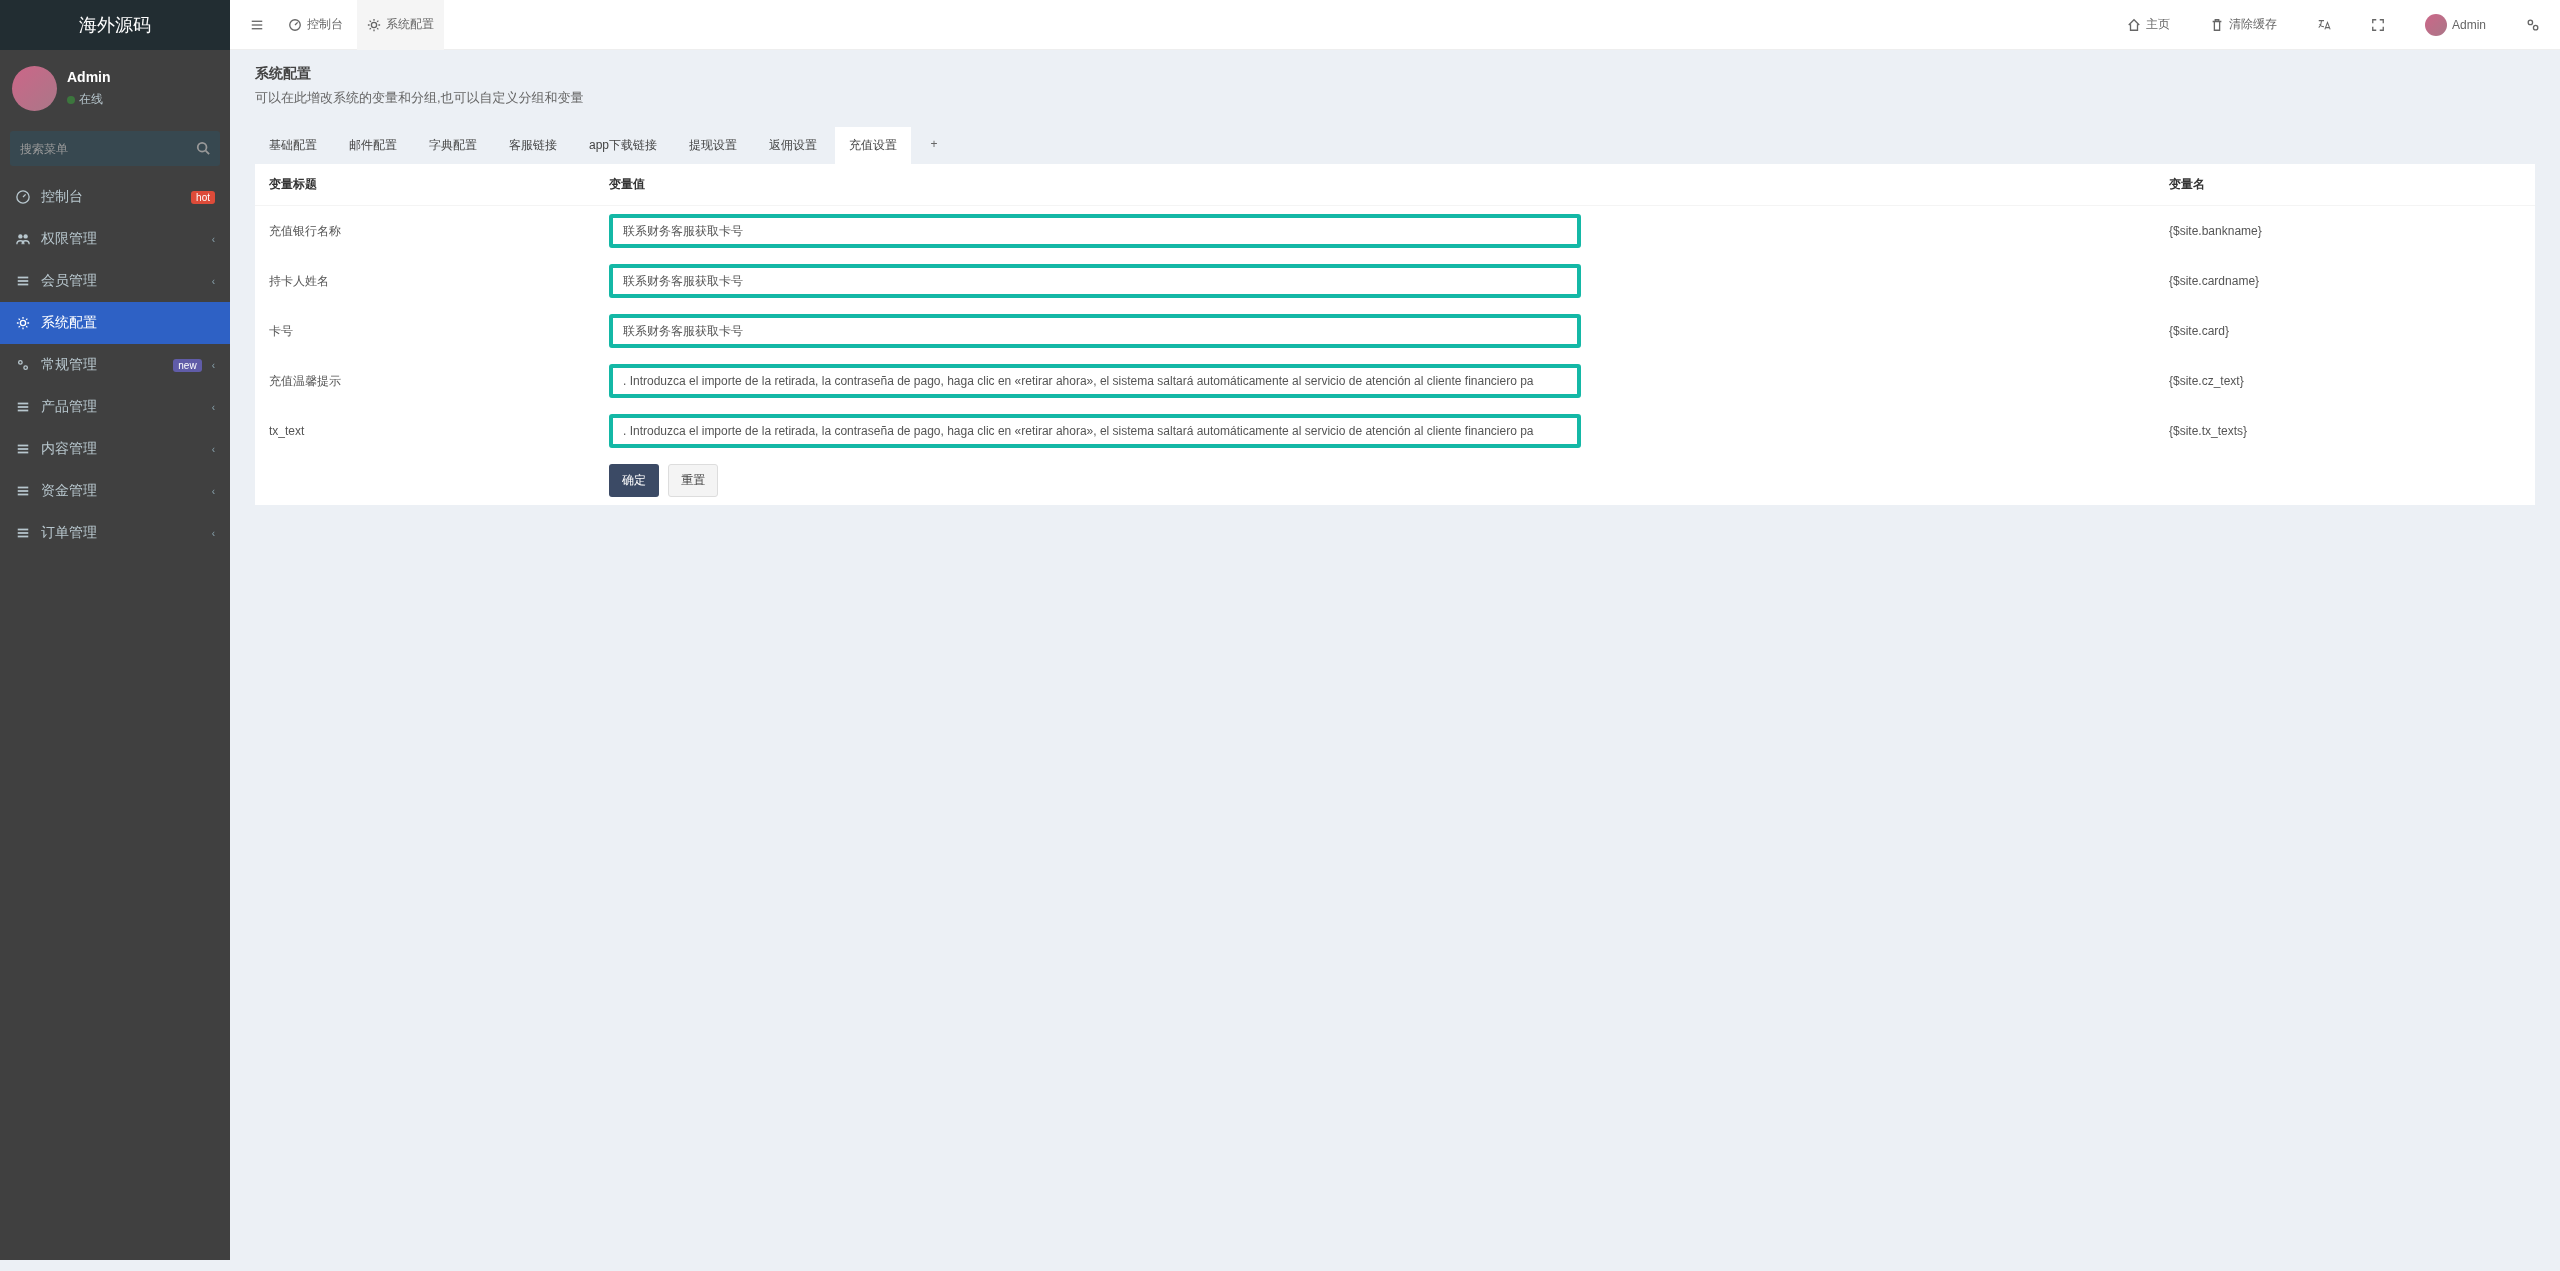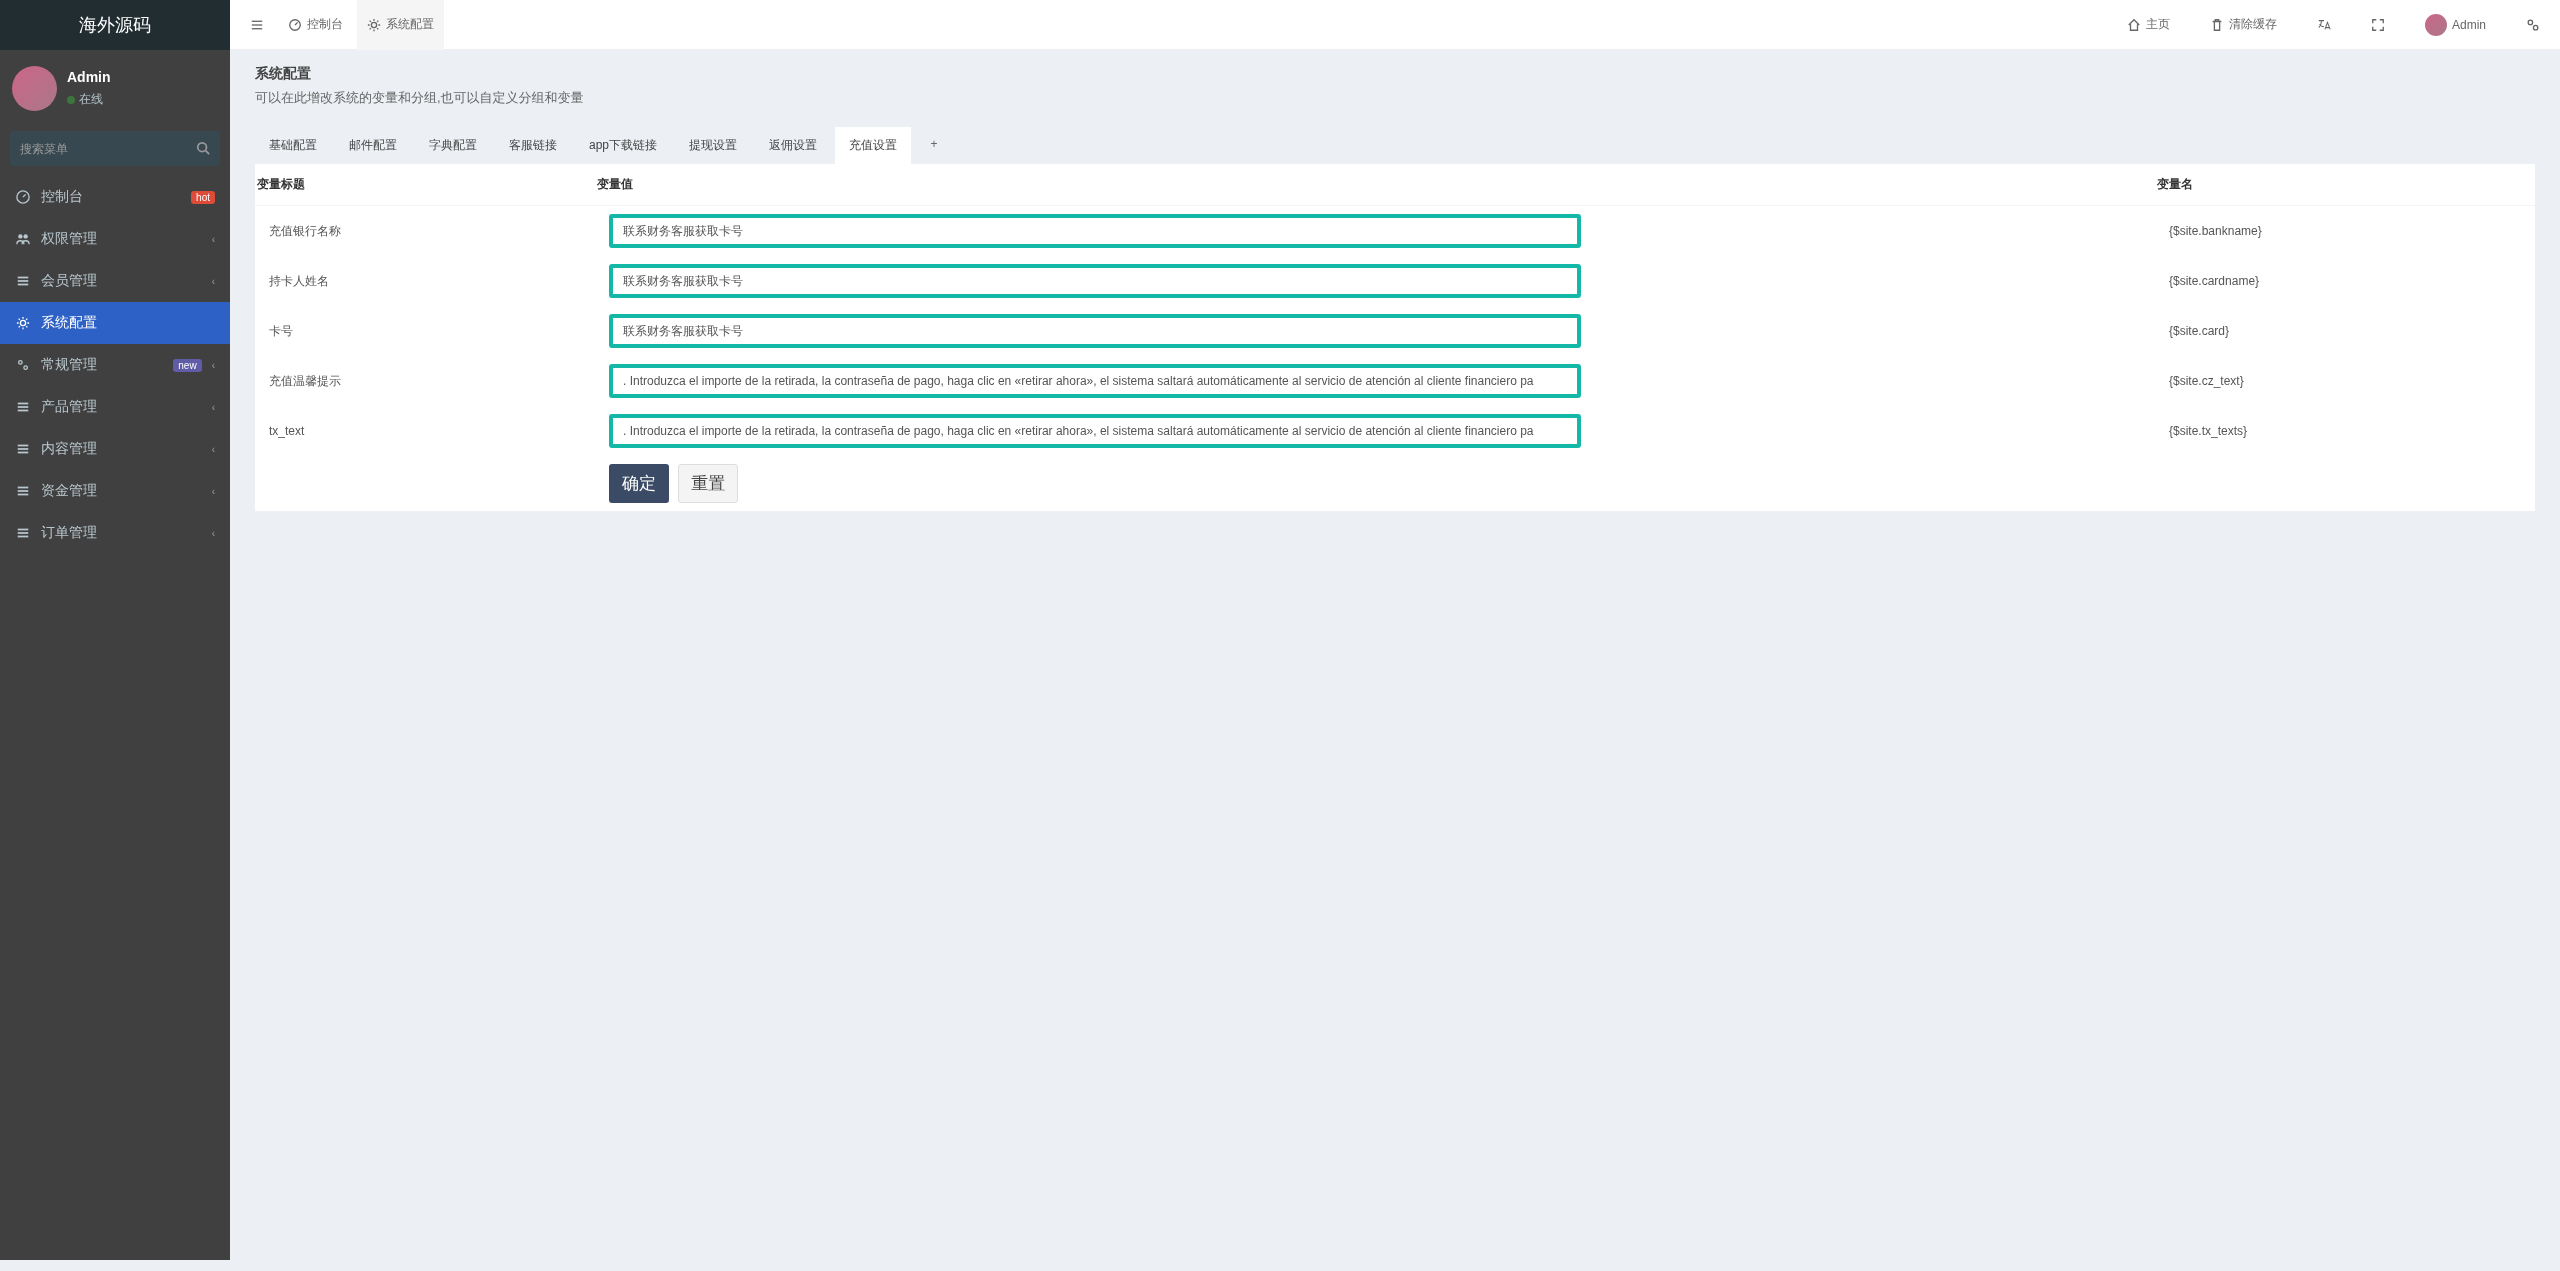--- a/index.html
+++ b/index.html
@@ -43,26 +43,26 @@
 
     
     .nav-tabs { display: flex; gap: 4px; padding: 10px 25px 0; list-style: none; }
     .nav-tab { background: #ecf0f5; color: #444; padding: 10px 14px; font-size: 12px; cursor: pointer; border: none; border-radius: 0; }
     .nav-tab.active { background: #fff; }
     .nav-tab.plus { width: 38px; text-align: center; padding: 10px 0; color: #666; }
 
     
     .tab-content { background: #fff; margin: 0 25px 25px; }
     table.cfg { width: 100%; border-collapse: collapse; }
-    table.cfg th { text-align: left; font-size: 12px; font-weight: 600; color: #333; padding: 12px 2px; border-bottom: 1px solid #f4f4f4; }
+    table.cfg th { text-align: left; font-size: 12px; font-weight: 600; color: #333; padding: 12px 14px; border-bottom: 1px solid #f4f4f4; }
     table.cfg td { padding: 8px 14px; font-size: 12px; color: #555; vertical-align: middle; }
     table.cfg td .form-input { width: 100%; height: 34px; padding: 0 10px; border: 4px solid #14b8a6; border-radius: 3px; font-size: 12px; color: #555; outline: none; }
     
     .form-actions { padding: 10px 14px 15px; }
-    .btn-action { display: inline-block; padding: 7px 12px; font-size: 17px; border-radius: 3px; border: 1px solid transparent; cursor: pointer; margin-right: 6px; }
+    .btn-action { display: inline-block; padding: 7px 12px; font-size: 12px; border-radius: 3px; border: 1px solid transparent; cursor: pointer; margin-right: 6px; }
     .btn-primary { background: #3b4a65; color: #fff; }
     .btn-default { background: #f4f4f4; border-color: #ddd; color: #444; }
 
     .th-title { width: 340px; }
     .th-value { width: auto; }
     .th-name { width: 380px; }
     .td-input { width: 1000px; }
     
     
     svg.i { width: 14px; height: 14px; vertical-align: -2px; }

